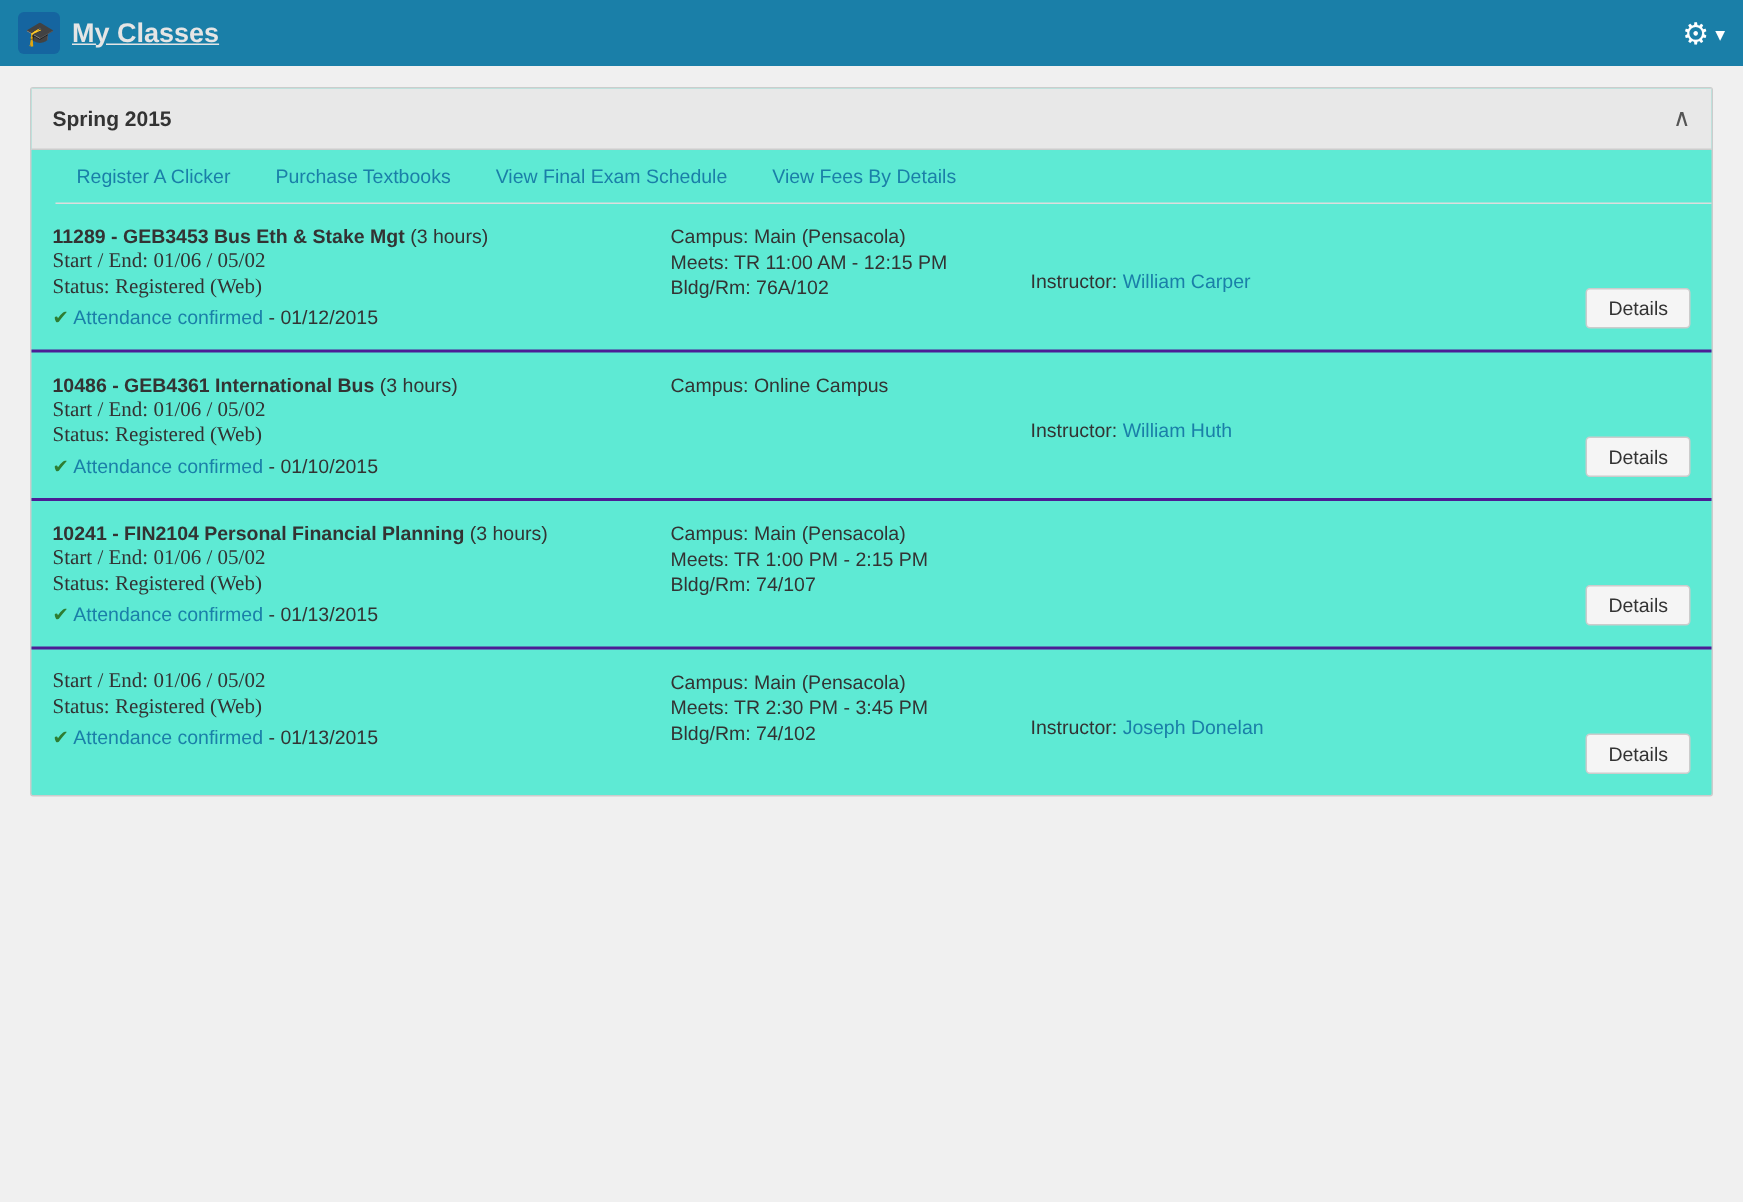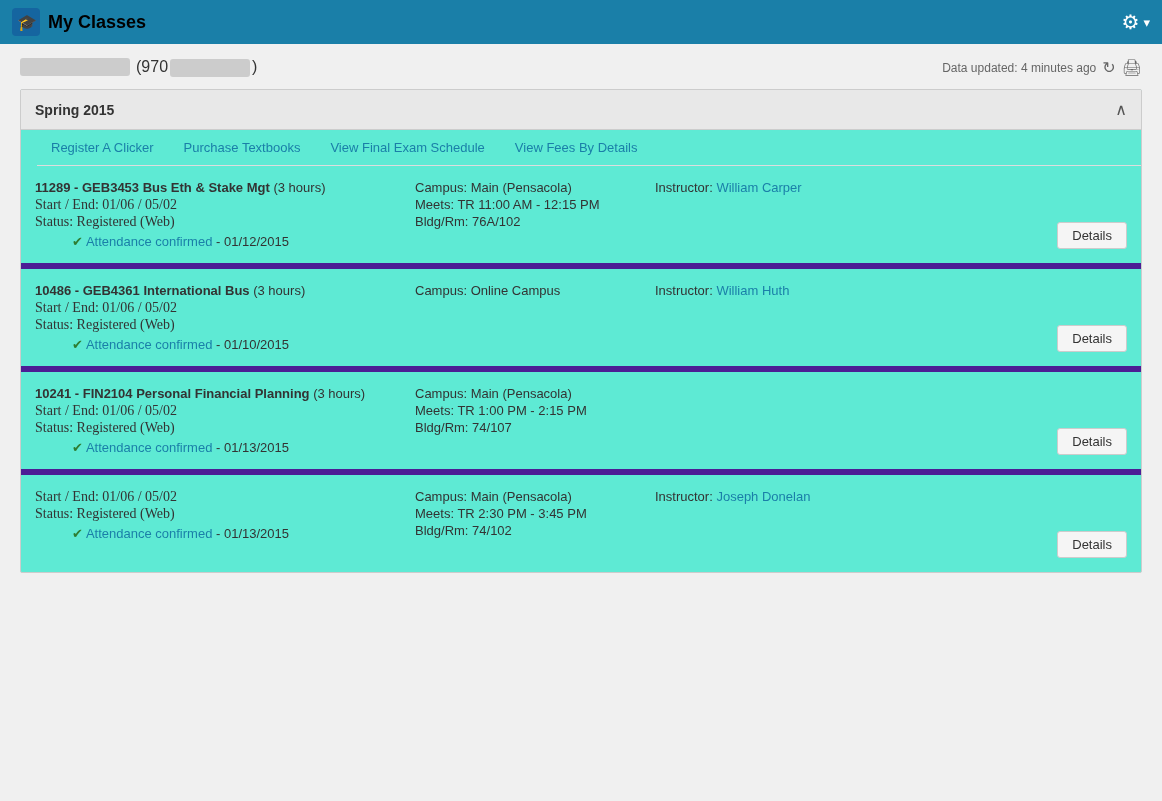--- a/index.html
+++ b/index.html
@@ -20,21 +20,22 @@
       align-items: center;
       gap: 8px;
     }
     .app-icon {
       width: 28px;
       height: 28px;
     }
     .top-bar-title {
       font-size: 18px;
       font-weight: bold;
-      color: #000000;
+      color: #e5e5e5;
+      text-decoration: underline;
     }
     .top-bar-right {
       display: flex;
       align-items: center;
       gap: 4px;
       cursor: pointer;
     }
     .gear-label {
       font-size: 20px;
       color: white;
@@ -123,21 +124,21 @@
       text-decoration: none;
       font-size: 13px;
       cursor: pointer;
     }
 
     
     .course-row {
       display: flex;
       align-items: flex-start;
       padding: 14px;
-      border-bottom: 6px solid #4c1d95;
+      border-bottom: 2px solid #4c1d95;
     }
     .course-row:last-child {
       border-bottom: none;
     }
     .course-info {
       flex: 0 0 380px;
       min-width: 0;
     }
     .course-title {
       font-weight: bold;
@@ -150,46 +151,47 @@
     .course-detail-line {
       font-size: 14px;
       color: #333;
       margin-bottom: 1px;
       font-family: Liberation Serif, serif;
     }
     .attendance-confirmed {
       color: #2e7d32;
       font-size: 13px;
       margin-top: 4px;
-      margin-left: 37px;
     }
     .check-icon {
       color: #2e7d32;
       margin-right: 3px;
     }
     .attendance-link {
       color: #1a7fa8;
       text-decoration: none;
       cursor: pointer;
     }
     .attendance-date {
       color: #333;
     }
 
     .course-campus {
       flex: 0 0 240px;
       font-size: 13px;
+      margin-left: 32px;
     }
     .campus-line {
       margin-bottom: 2px;
     }
 
     .course-instructor {
       flex: 0 0 280px;
       font-size: 13px;
+      margin-top: 30px;
     }
     .instructor-link {
       color: #1a7fa8;
       text-decoration: none;
       cursor: pointer;
     }
 
     .course-actions {
       flex: 1;
       display: flex;
@@ -219,31 +221,20 @@
     <span class="top-bar-title">My Classes</span>
   </div>
   <div class="top-bar-right">
     <span class="gear-label">⚙</span>
     <span>▾</span>
   </div>
 </div>
 
 <div class="main-content">
 
-  <div class="user-info-row">
-    <div class="user-name-area">
-      <span class="name-blur"></span>
-      <span class="user-id"><span>(970</span><span style="background:#ccc;border-radius:3px;height:18px;width:80px;display:inline-block;vertical-align:middle;margin:0 2px;"></span><span>)</span></span>
-    </div>
-    <div class="data-updated">
-      <span>Data updated: 4 minutes ago</span>
-      <span class="refresh-icon">↻</span>
-      <span class="print-icon">🖨</span>
-    </div>
-  </div>
 
   <div class="semester-section">
 
     <div class="semester-header">
       <span class="semester-title">Spring 2015</span>
       <span class="chevron-up">∧</span>
     </div>
 
     <div class="action-links">
       <a class="action-link" href="#">Register A Clicker</a>

